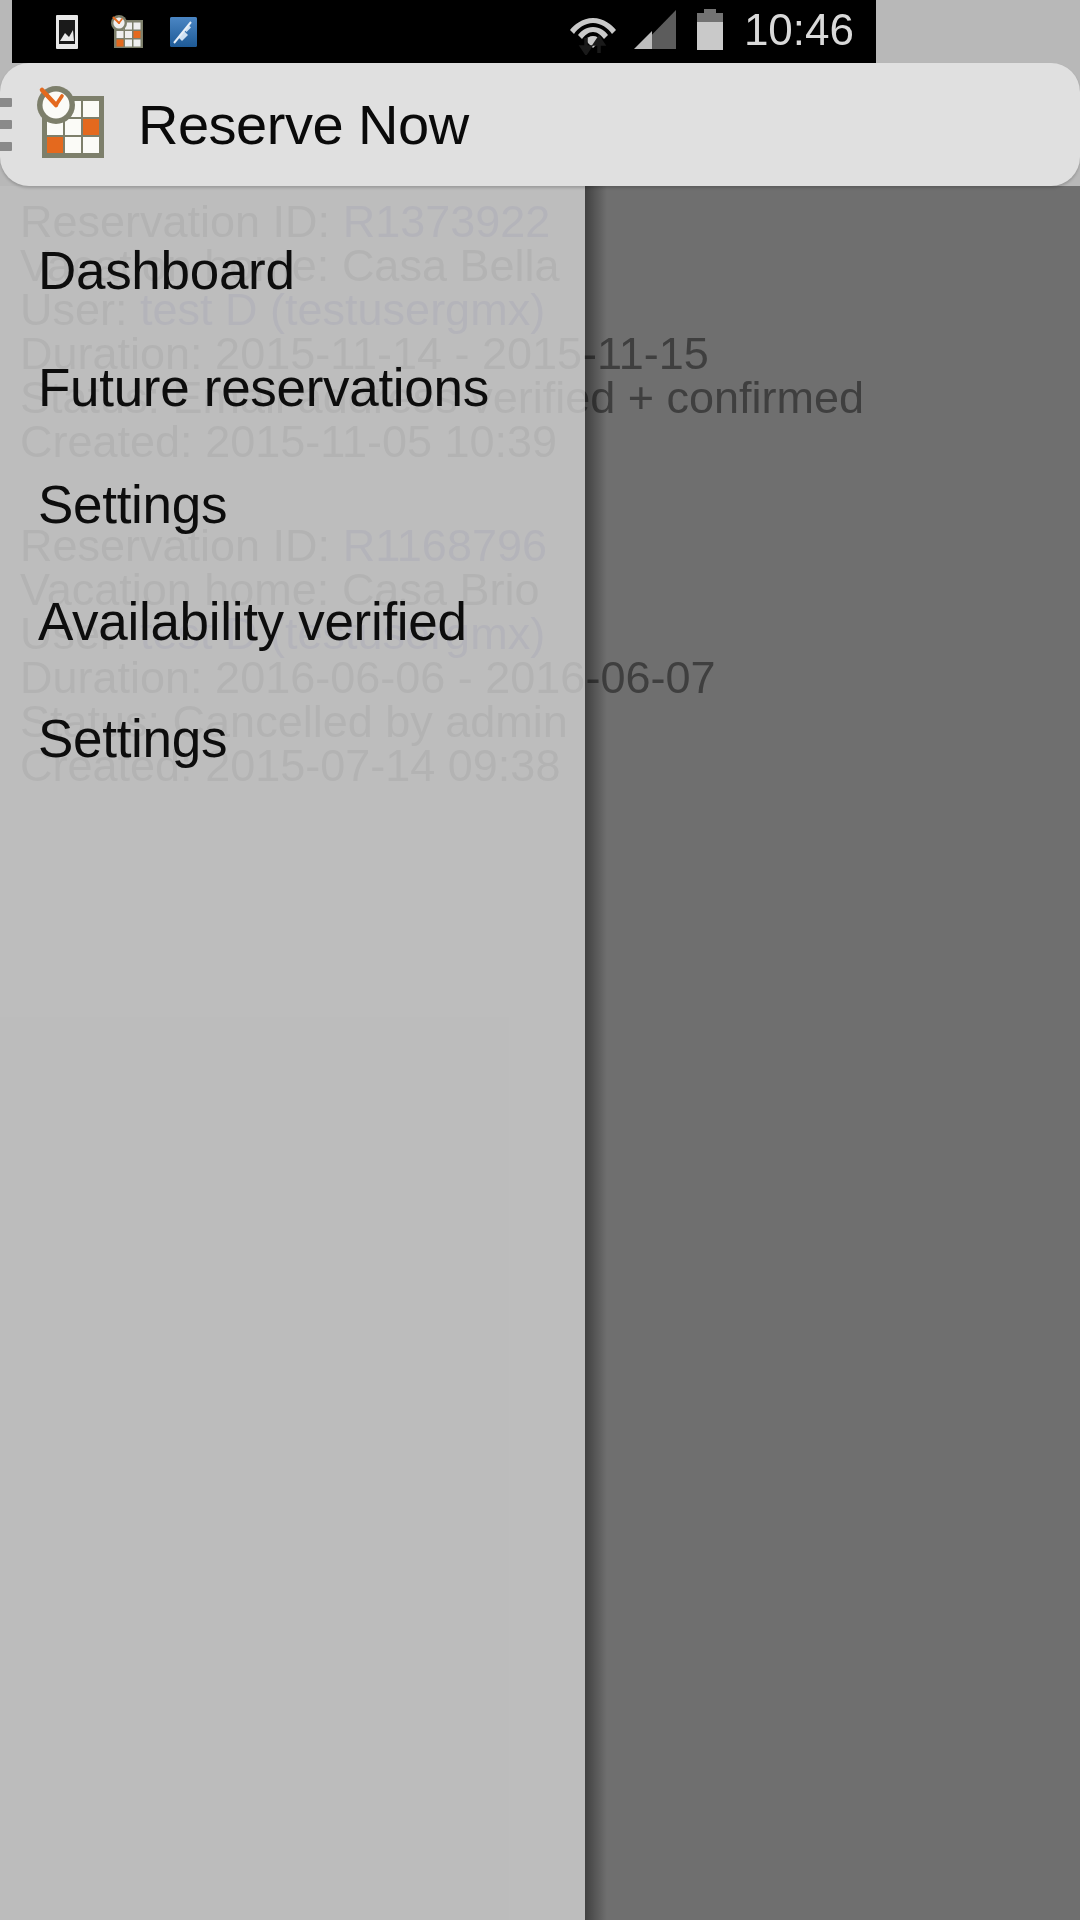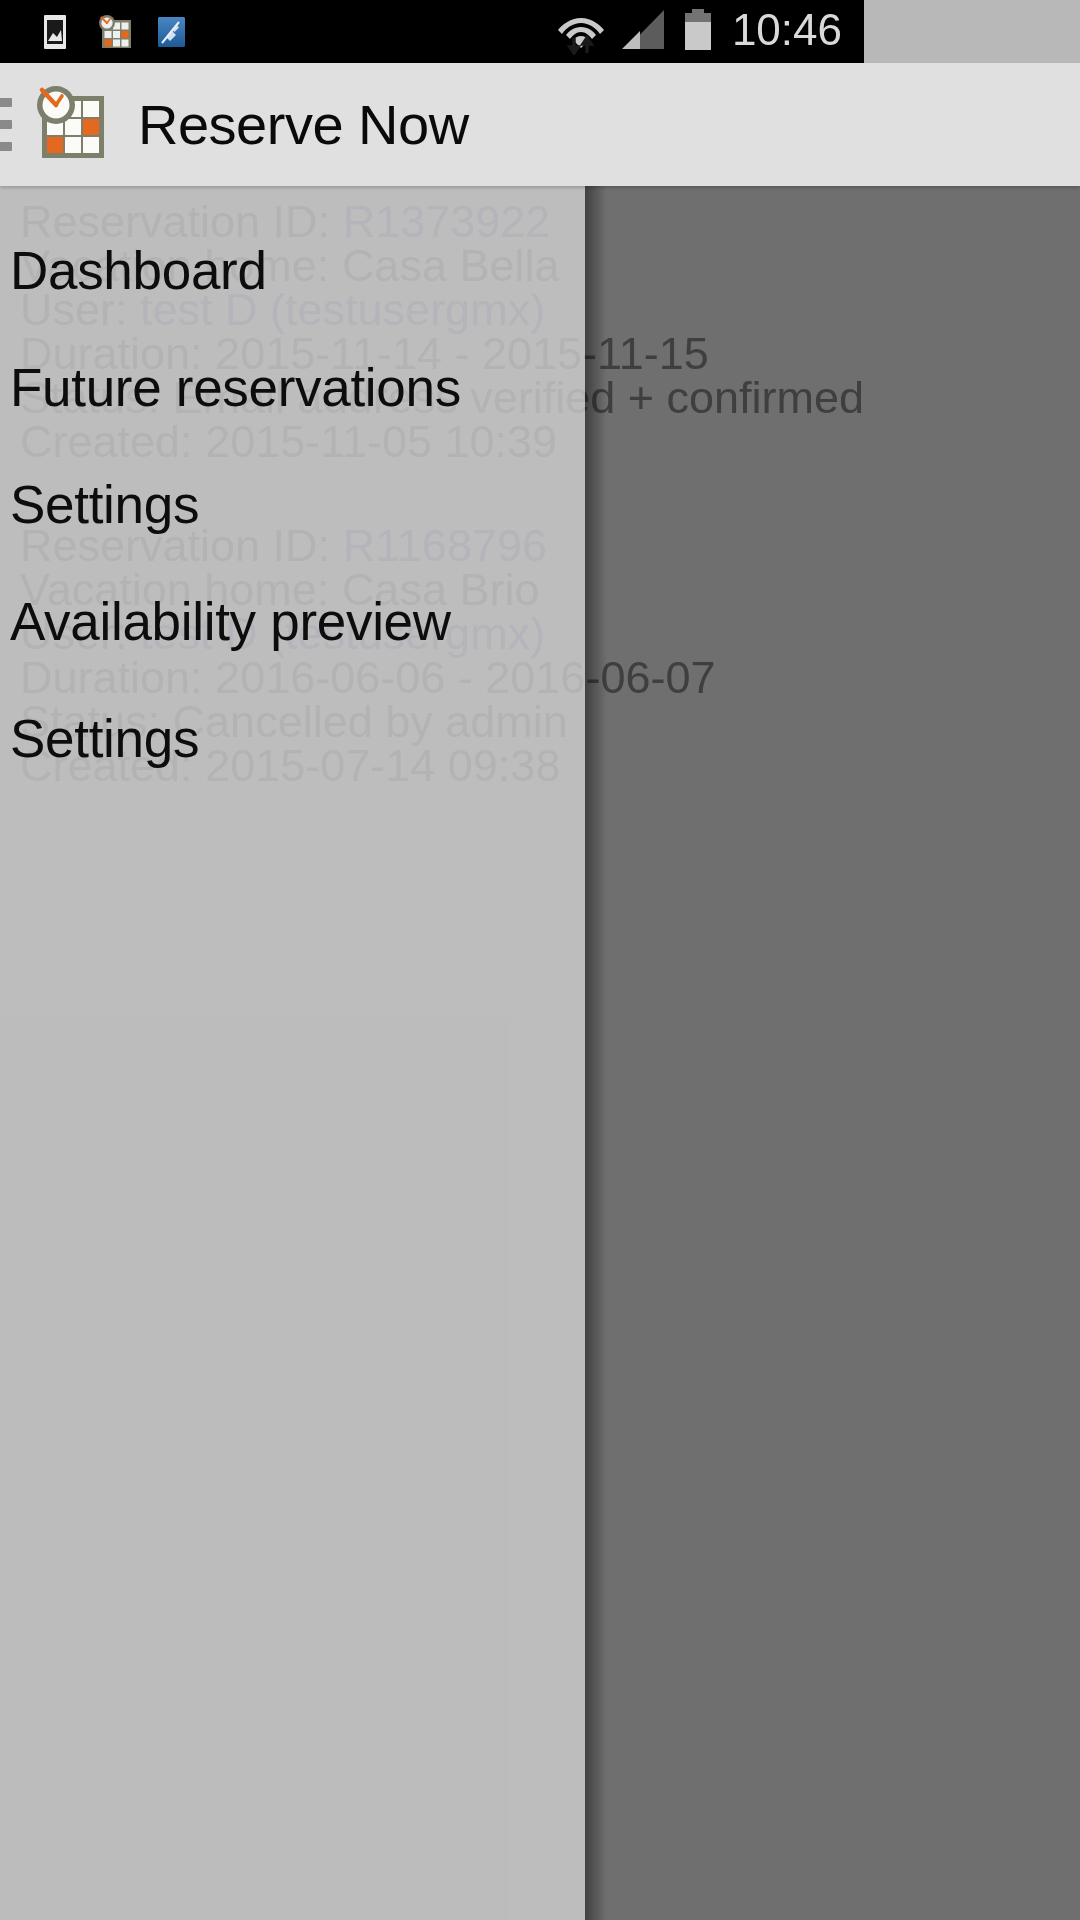--- a/index.html
+++ b/index.html
@@ -15,21 +15,21 @@
     position: relative;
     width: 1080px;
     height: 1920px;
     overflow: hidden;
     background: #b8b8b8;
   }
 
   
   #status-bar {
     position: absolute;
-    left: 0; top: 0;
+    left: 12px; top: 0;
     width: 864px;
     height: 63px;
     background: #000000;
     display: flex;
     align-items: center;
     z-index: 60;
   }
   .notif-icons {
     display: flex;
     align-items: center;
@@ -60,20 +60,21 @@
   #app-bar {
     position: absolute;
     left: 0; top: 63px;
     width: 1080px;
     height: 123px;
     background: #e0e0e0;
     display: flex;
     align-items: center;
     z-index: 55;
     box-shadow: 0 2px 3px rgba(0,0,0,0.18);
+    border-radius: 29px;
   }
   #drawer-toggle {
     width: 26px;
     margin-left: -14px;
     display: flex;
     flex-direction: column;
     justify-content: center;
     gap: 13px;
     height: 60px;
   }
@@ -155,21 +156,21 @@
     position: absolute;
     left: 0; top: 0;
     width: 585px;
     padding-top: 26px;
     box-sizing: border-box;
   }
   .drawer-item {
     height: 117px;
     display: flex;
     align-items: center;
-    padding-left: 10px;
+    padding-left: 38px;
     box-sizing: border-box;
     cursor: pointer;
   }
   .drawer-item-label {
     font-size: 53px;
     color: #0d0d0d;
     font-weight: 400;
     letter-spacing: -0.3px;
     white-space: nowrap;
   }
@@ -347,21 +348,21 @@
       <div class="drawer-item">
         <span class="drawer-item-label">Dashboard</span>
       </div>
       <div class="drawer-item">
         <span class="drawer-item-label">Future reservations</span>
       </div>
       <div class="drawer-item">
         <span class="drawer-item-label">Settings</span>
       </div>
       <div class="drawer-item">
-        <span class="drawer-item-label">Availability preview</span>
+        <span class="drawer-item-label">Availability verified</span>
       </div>
       <div class="drawer-item">
         <span class="drawer-item-label">Settings</span>
       </div>
     </div>
   </div>
 
   <div id="drawer-shadow"></div>
 
 </div>

